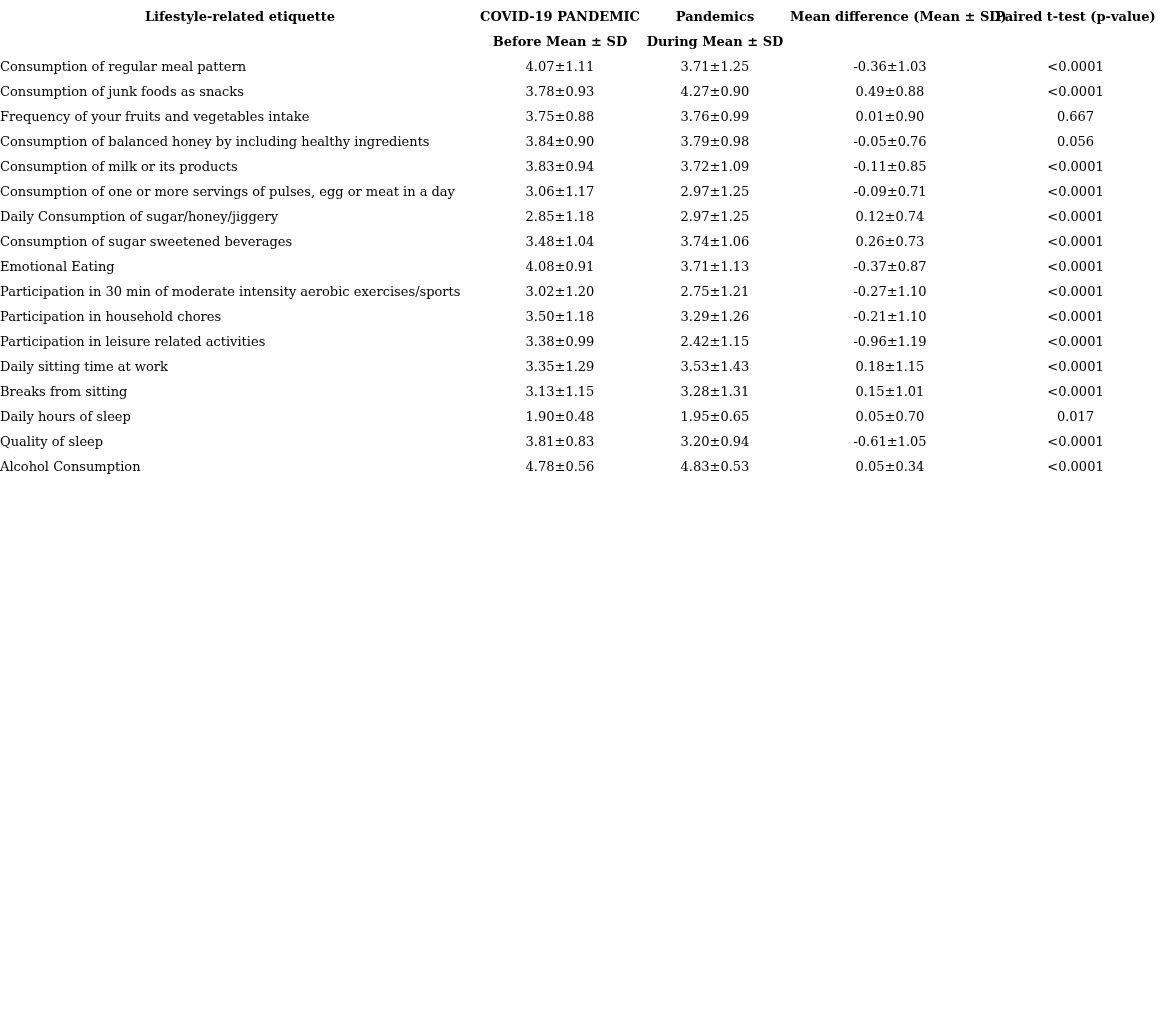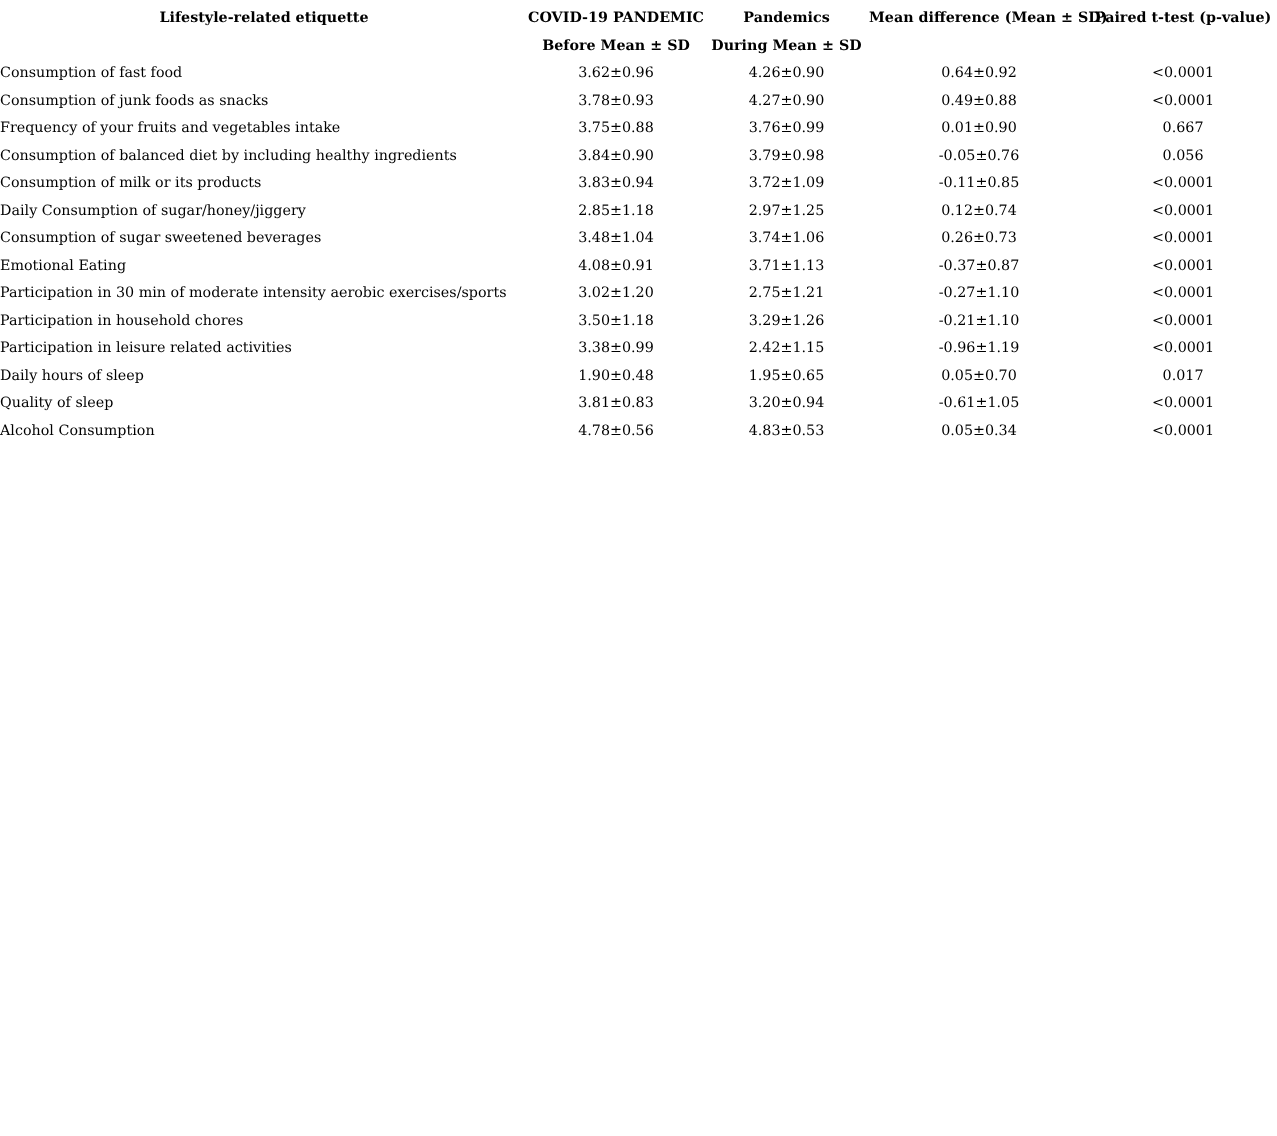--- a/index.html
+++ b/index.html
@@ -74,55 +74,62 @@
       <tr>
         <th></th>
         <th>Before Mean ± SD</th>
         <th>During Mean ± SD</th>
         <th></th>
         <th></th>
       </tr>
     </thead>
     <tbody>
         <tr>
-          <td class="td-label">Consumption of fast food</td>
-          <td class="td-num">3.62±0.96</td>
-          <td class="td-num">4.26±0.90</td>
-          <td class="td-num">0.64±0.92</td>
+          <td class="td-label">Consumption of regular meal pattern</td>
+          <td class="td-num">4.07±1.11</td>
+          <td class="td-num">3.71±1.25</td>
+          <td class="td-num">-0.36±1.03</td>
           <td class="td-num">&lt;0.0001</td>
         </tr>
         <tr>
           <td class="td-label">Consumption of junk foods as snacks</td>
           <td class="td-num">3.78±0.93</td>
           <td class="td-num">4.27±0.90</td>
           <td class="td-num">0.49±0.88</td>
           <td class="td-num">&lt;0.0001</td>
         </tr>
         <tr>
           <td class="td-label">Frequency of your fruits and vegetables intake</td>
           <td class="td-num">3.75±0.88</td>
           <td class="td-num">3.76±0.99</td>
           <td class="td-num">0.01±0.90</td>
           <td class="td-num">0.667</td>
         </tr>
         <tr>
-          <td class="td-label">Consumption of balanced diet by including healthy ingredients</td>
+          <td class="td-label">Consumption of balanced honey by including healthy ingredients</td>
           <td class="td-num">3.84±0.90</td>
           <td class="td-num">3.79±0.98</td>
           <td class="td-num">-0.05±0.76</td>
           <td class="td-num">0.056</td>
         </tr>
         <tr>
           <td class="td-label">Consumption of milk or its products</td>
           <td class="td-num">3.83±0.94</td>
           <td class="td-num">3.72±1.09</td>
           <td class="td-num">-0.11±0.85</td>
           <td class="td-num">&lt;0.0001</td>
         </tr>
         <tr>
+          <td class="td-label">Consumption of one or more servings of pulses, egg or meat in a day</td>
+          <td class="td-num">3.06±1.17</td>
+          <td class="td-num">2.97±1.25</td>
+          <td class="td-num">-0.09±0.71</td>
+          <td class="td-num">&lt;0.0001</td>
+        </tr>
+        <tr>
           <td class="td-label">Daily Consumption of sugar/honey/jiggery</td>
           <td class="td-num">2.85±1.18</td>
           <td class="td-num">2.97±1.25</td>
           <td class="td-num">0.12±0.74</td>
           <td class="td-num">&lt;0.0001</td>
         </tr>
         <tr>
           <td class="td-label">Consumption of sugar sweetened beverages</td>
           <td class="td-num">3.48±1.04</td>
           <td class="td-num">3.74±1.06</td>
@@ -148,20 +155,34 @@
           <td class="td-num">3.50±1.18</td>
           <td class="td-num">3.29±1.26</td>
           <td class="td-num">-0.21±1.10</td>
           <td class="td-num">&lt;0.0001</td>
         </tr>
         <tr>
           <td class="td-label">Participation in leisure related activities</td>
           <td class="td-num">3.38±0.99</td>
           <td class="td-num">2.42±1.15</td>
           <td class="td-num">-0.96±1.19</td>
+          <td class="td-num">&lt;0.0001</td>
+        </tr>
+        <tr>
+          <td class="td-label">Daily sitting time at work</td>
+          <td class="td-num">3.35±1.29</td>
+          <td class="td-num">3.53±1.43</td>
+          <td class="td-num">0.18±1.15</td>
+          <td class="td-num">&lt;0.0001</td>
+        </tr>
+        <tr>
+          <td class="td-label">Breaks from sitting</td>
+          <td class="td-num">3.13±1.15</td>
+          <td class="td-num">3.28±1.31</td>
+          <td class="td-num">0.15±1.01</td>
           <td class="td-num">&lt;0.0001</td>
         </tr>
         <tr>
           <td class="td-label">Daily hours of sleep</td>
           <td class="td-num">1.90±0.48</td>
           <td class="td-num">1.95±0.65</td>
           <td class="td-num">0.05±0.70</td>
           <td class="td-num">0.017</td>
         </tr>
         <tr>

